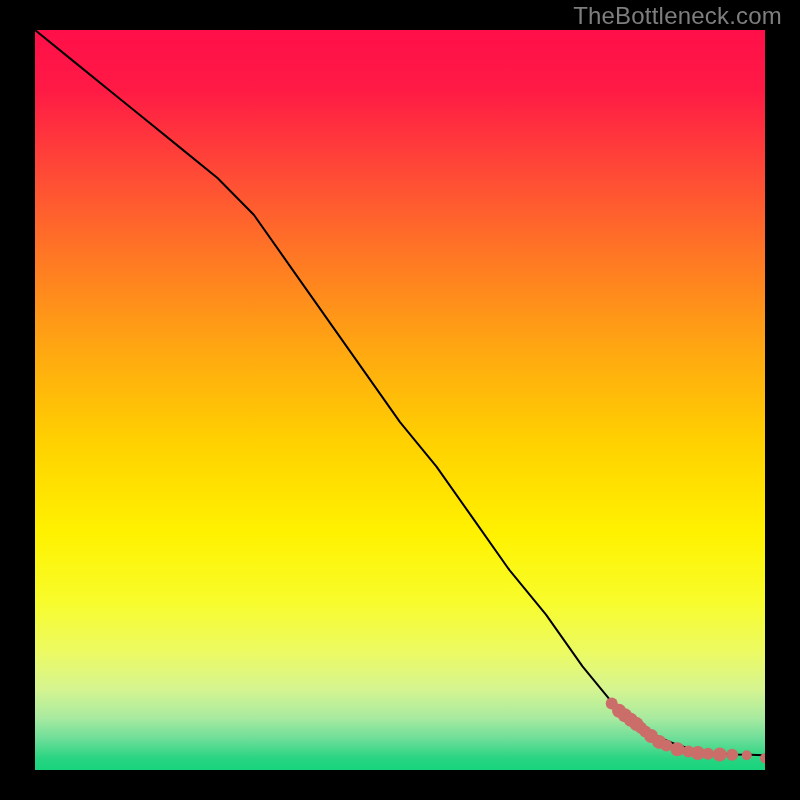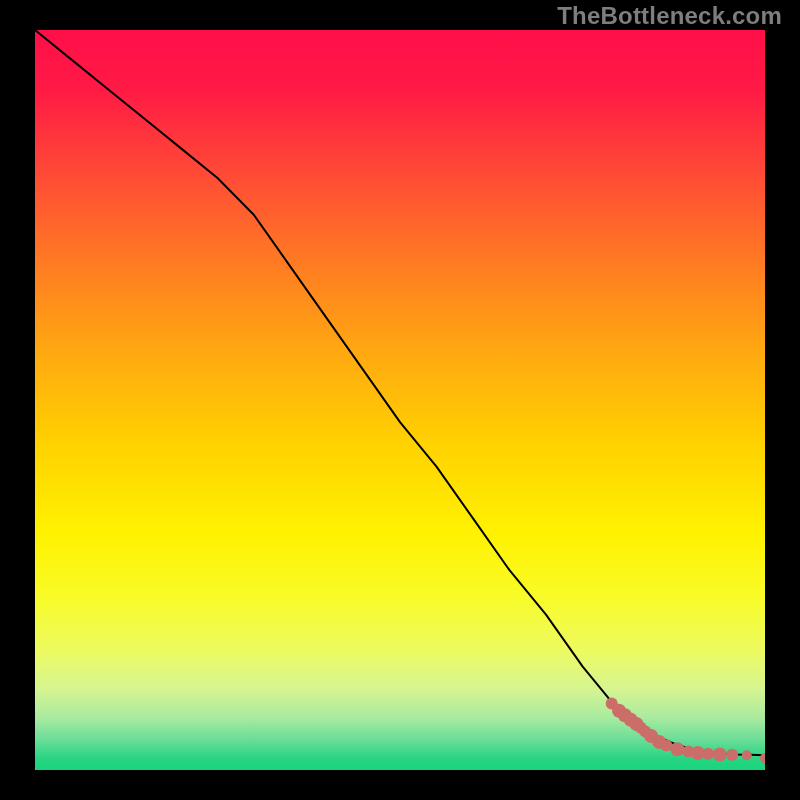--- a/index.html
+++ b/index.html
@@ -16,21 +16,21 @@
     width: 800px;
     height: 800px;
     background: #000;
   }
   .attribution {
     position: absolute;
     top: 2px;
     right: 18px;
     color: #7e7e7e;
     font-size: 24px;
-    font-weight: 700;
+    font-weight: 400;
     letter-spacing: 0.2px;
   }
   svg.plot {
     position: absolute;
     left: 35px;
     top: 30px;
     width: 730px;
     height: 740px;
     display: block;
   }

